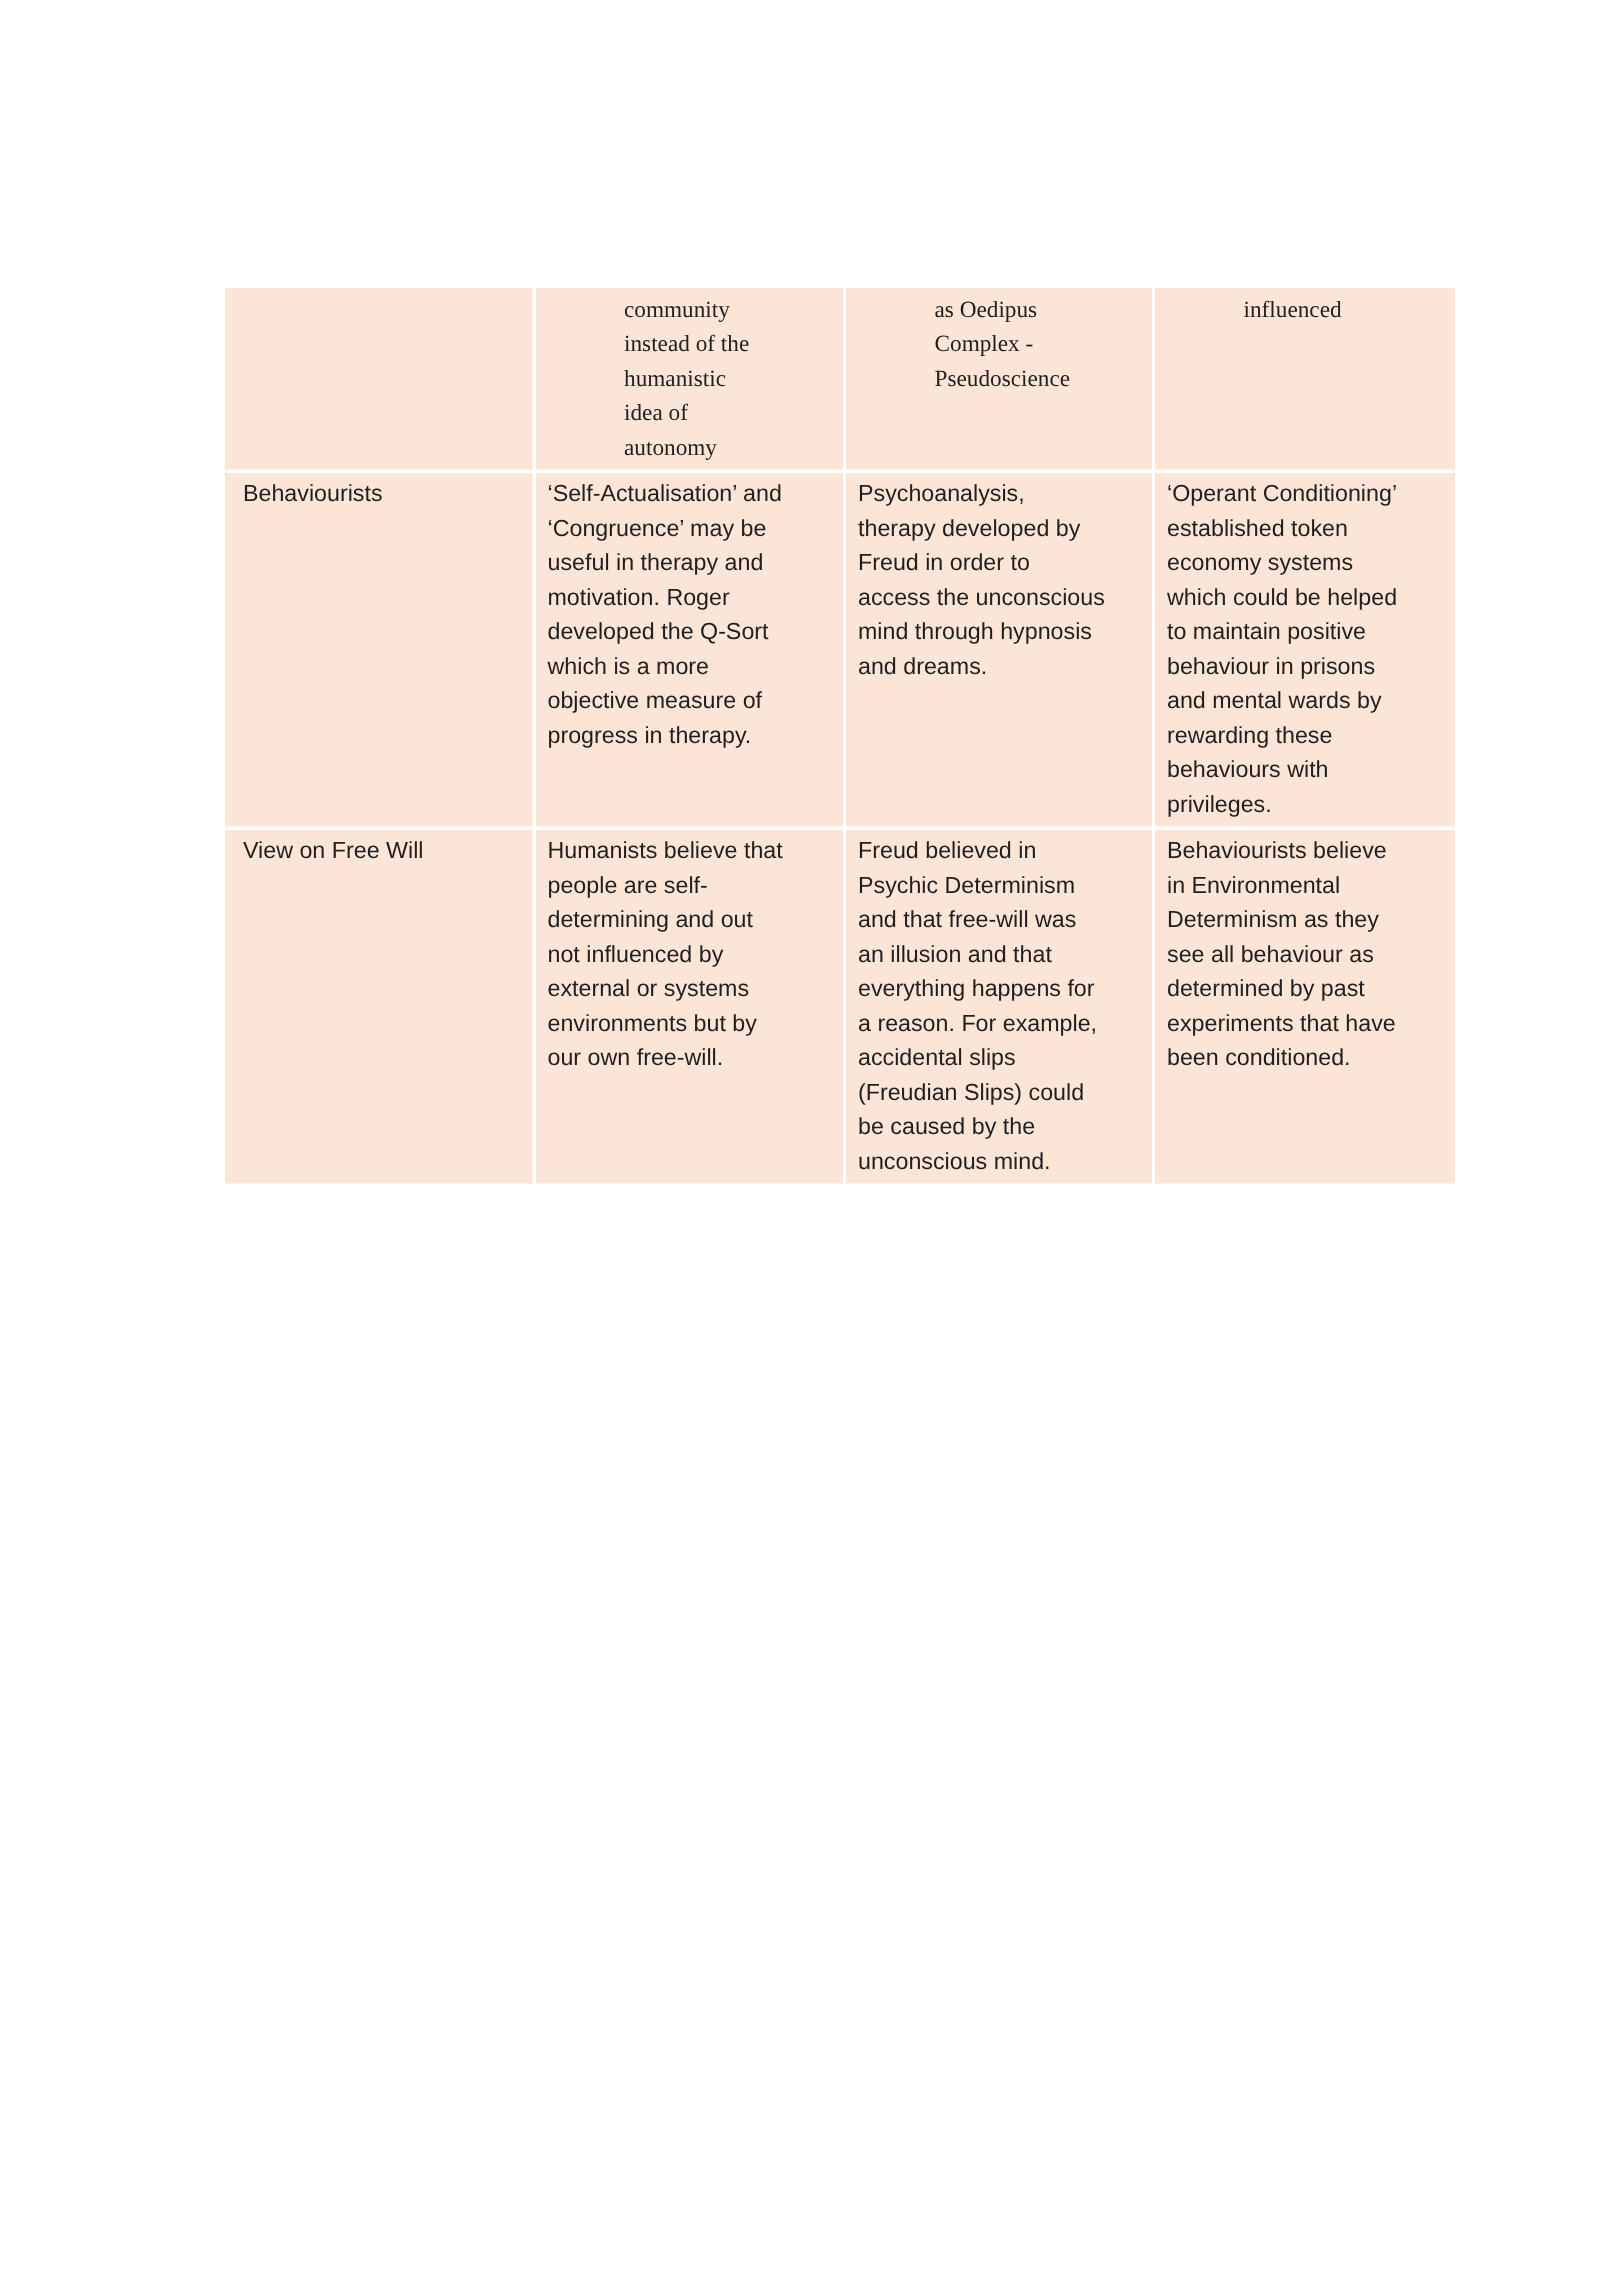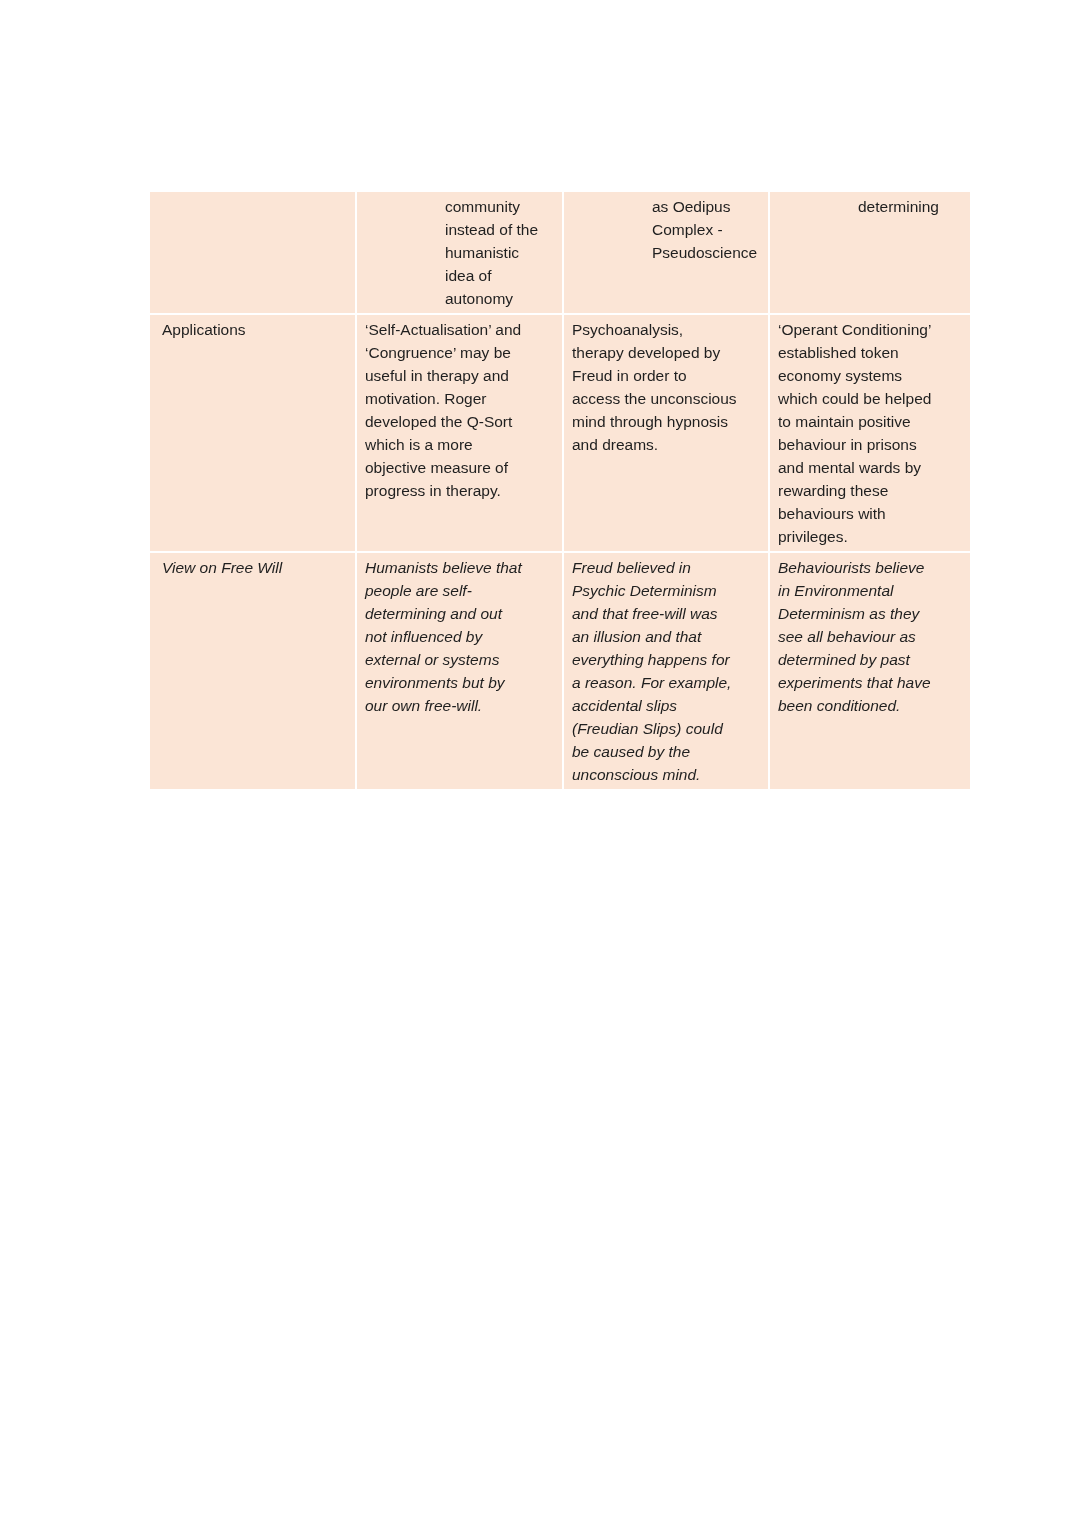--- a/index.html
+++ b/index.html
@@ -33,25 +33,26 @@
     line-height: 23px;
     color: #1f1f1f;
     white-space: pre-line;
     overflow: hidden;
     word-wrap: break-word;
   }
   table.doc-table td.first-col {
     padding-left: 12px;
   }
   table.doc-table td.indent {
-    padding-left: 88px;
+    padding-left: 59px;
+    font-family: Liberation Serif, serif;
   }
   tr.row-continuation { height: 121px; }
   tr.row-applications { height: 238px; }
-  tr.row-free-will   { height: 238px; font-style: italic; }
+  tr.row-free-will   { height: 238px; }
 </style>
 </head>
 <body>
 
 <div class="page">
   <table class="doc-table">
     <colgroup>
       <col style="width:207px">
       <col style="width:207px">
       <col style="width:206px">
@@ -61,24 +62,24 @@
       <tr class="row-continuation">
         <td class="first-col"></td>
         <td class="indent">community
 instead of the
 humanistic
 idea of
 autonomy</td>
         <td class="indent">as Oedipus
 Complex -
 Pseudoscience</td>
-        <td class="indent">determining</td>
+        <td class="indent">influenced</td>
       </tr>
       <tr class="row-applications">
-        <td class="first-col">Applications</td>
+        <td class="first-col">Behaviourists</td>
         <td>‘Self-Actualisation’ and
 ‘Congruence’ may be
 useful in therapy and
 motivation. Roger
 developed the Q-Sort
 which is a more
 objective measure of
 progress in therapy.</td>
         <td>Psychoanalysis,
 therapy developed by

